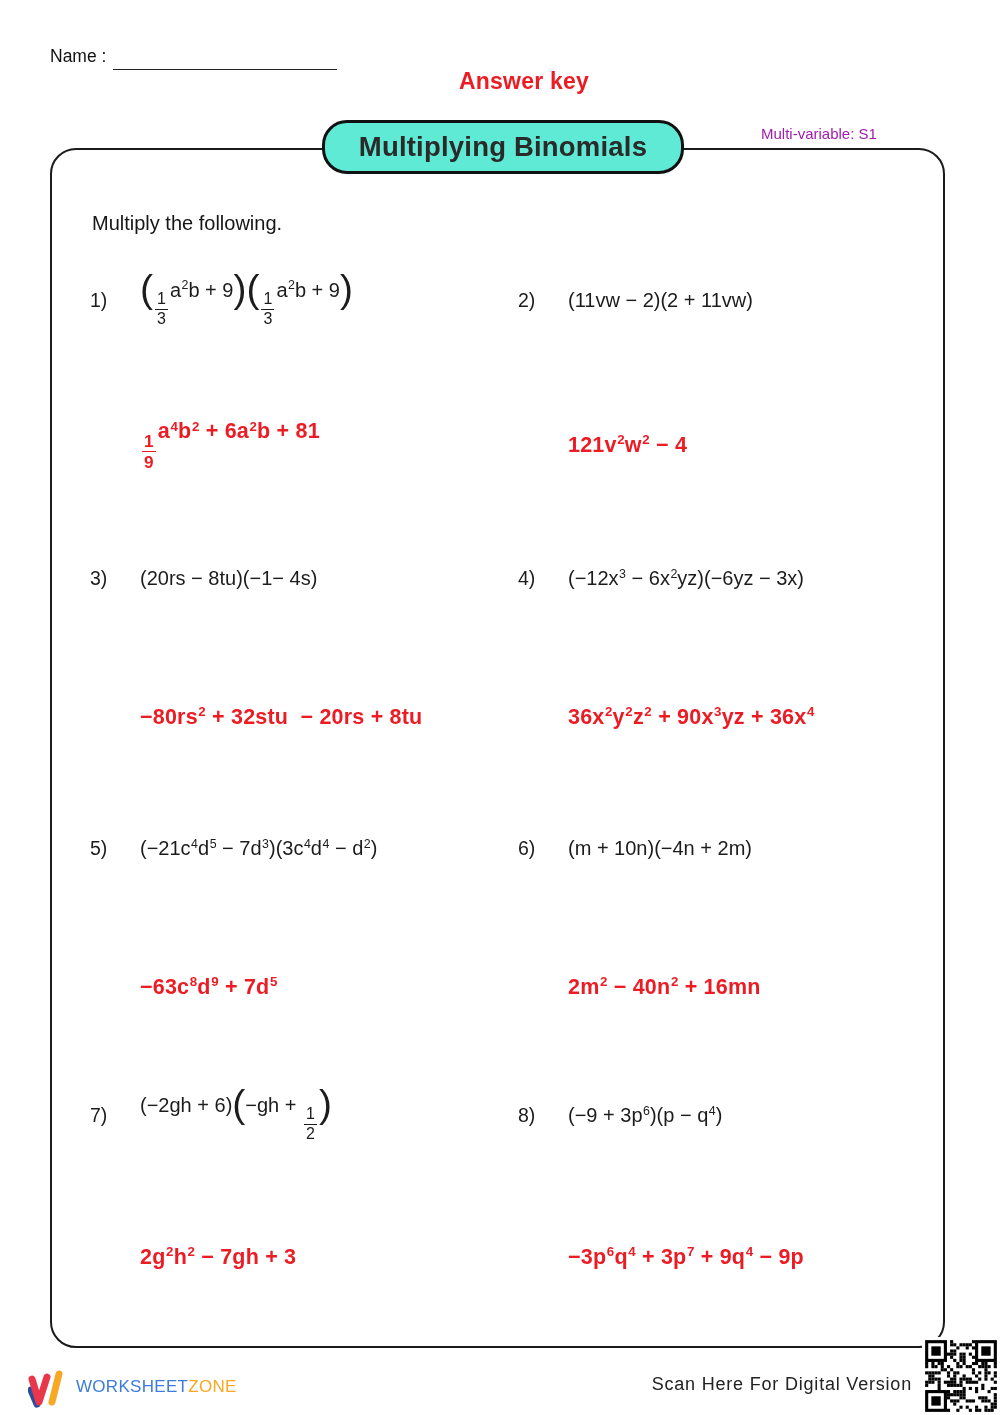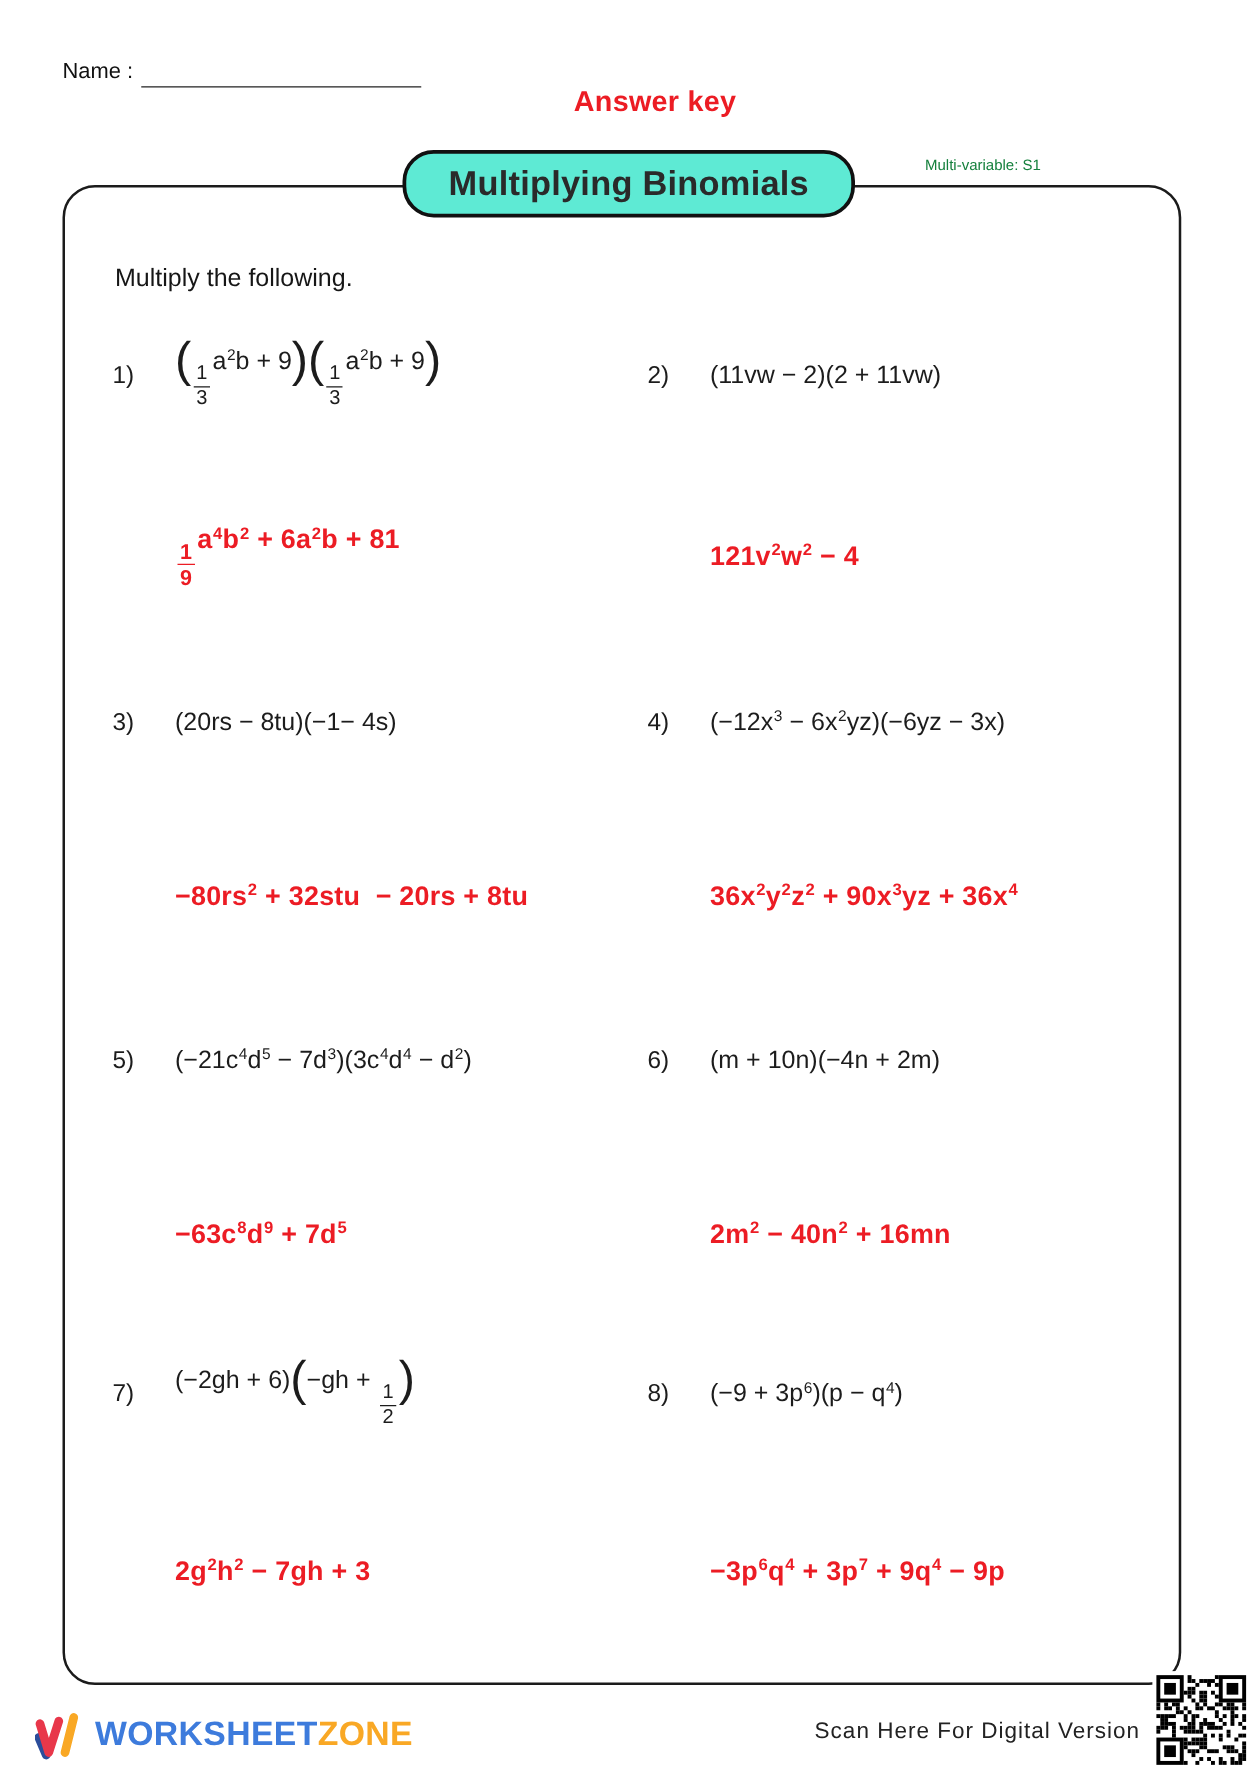--- a/index.html
+++ b/index.html
@@ -13,38 +13,38 @@
   .name-line{position:absolute;left:113px;top:47px;width:224px;height:22px;border-bottom:1.8px solid #222;}
   .answer-key{position:absolute;left:0;right:0;top:68px;text-align:center;
     font-size:23px;font-weight:bold;color:#EC1C24;letter-spacing:0.2px;margin-left:48px;}
   
   .main-box{position:absolute;left:50px;top:148px;width:891px;height:1196px;
     border:2.3px solid #1b1b1b;border-radius:26px;background:#fff;}
   .title-pill{position:absolute;left:322px;top:120px;width:356px;height:48px;
     background:#5eead4;border:3px solid #111;border-radius:25px;
     display:flex;align-items:center;justify-content:center;
     font-size:27.5px;font-weight:bold;color:#2a2a2a;letter-spacing:0.2px;z-index:3;}
-  .variant{position:absolute;left:740px;top:125px;font-size:12px;color:#15803d;z-index:3;}
+  .variant{position:absolute;left:761px;top:125px;font-size:15px;color:#a21caf;z-index:3;}
   .instructions{position:absolute;left:92px;top:212px;font-size:20px;color:#161616;}
   
   .q-row{position:absolute;display:flex;align-items:center;height:64px;font-size:20px;color:#1c1c1c;}
   .q-num{width:50px;flex:0 0 50px;font-size:19.5px;}
   .q-expr{display:inline-block;}
   .a-row{position:absolute;display:flex;align-items:center;height:58px;
     font-size:21.5px;font-weight:bold;color:#EC1C24;letter-spacing:0.2px;}
   sup{font-size:0.62em;vertical-align:baseline;position:relative;top:-0.55em;margin-left:0.5px;font-weight:inherit;}
   .frac{display:inline-flex;flex-direction:column;align-items:center;
     vertical-align:-0.48em;line-height:1.05;font-size:0.8em;margin:0 2px;}
   .frac .num{border-bottom:1.7px solid currentColor;padding:0 2px 1px;}
   .frac .den{padding-top:1px;}
   .tallp{font-size:1.95em;font-weight:300;vertical-align:-0.14em;line-height:0.8;display:inline-block;}
   
   .logo{position:absolute;left:28px;top:1366px;display:flex;align-items:center;}
   .logo svg{display:block;}
-  .logo-text{font-size:27px;font-weight:bold;letter-spacing:0.3px;margin-left:8px;}
+  .logo-text{font-size:17px;font-weight:normal;letter-spacing:0.3px;margin-left:8px;}
   .logo-text .t1{color:#3D7BDC;}
   .logo-text .t2{color:#F9A825;}
   .scan-label{position:absolute;right:88px;top:1374px;font-size:18px;color:#222;
     letter-spacing:0.8px;font-weight:400;}
   .qr{position:absolute;right:0px;bottom:0px;width:78px;height:78px;background:#fff;
     padding:0;z-index:5;}
 </style>
 </head>
 <body>
 

